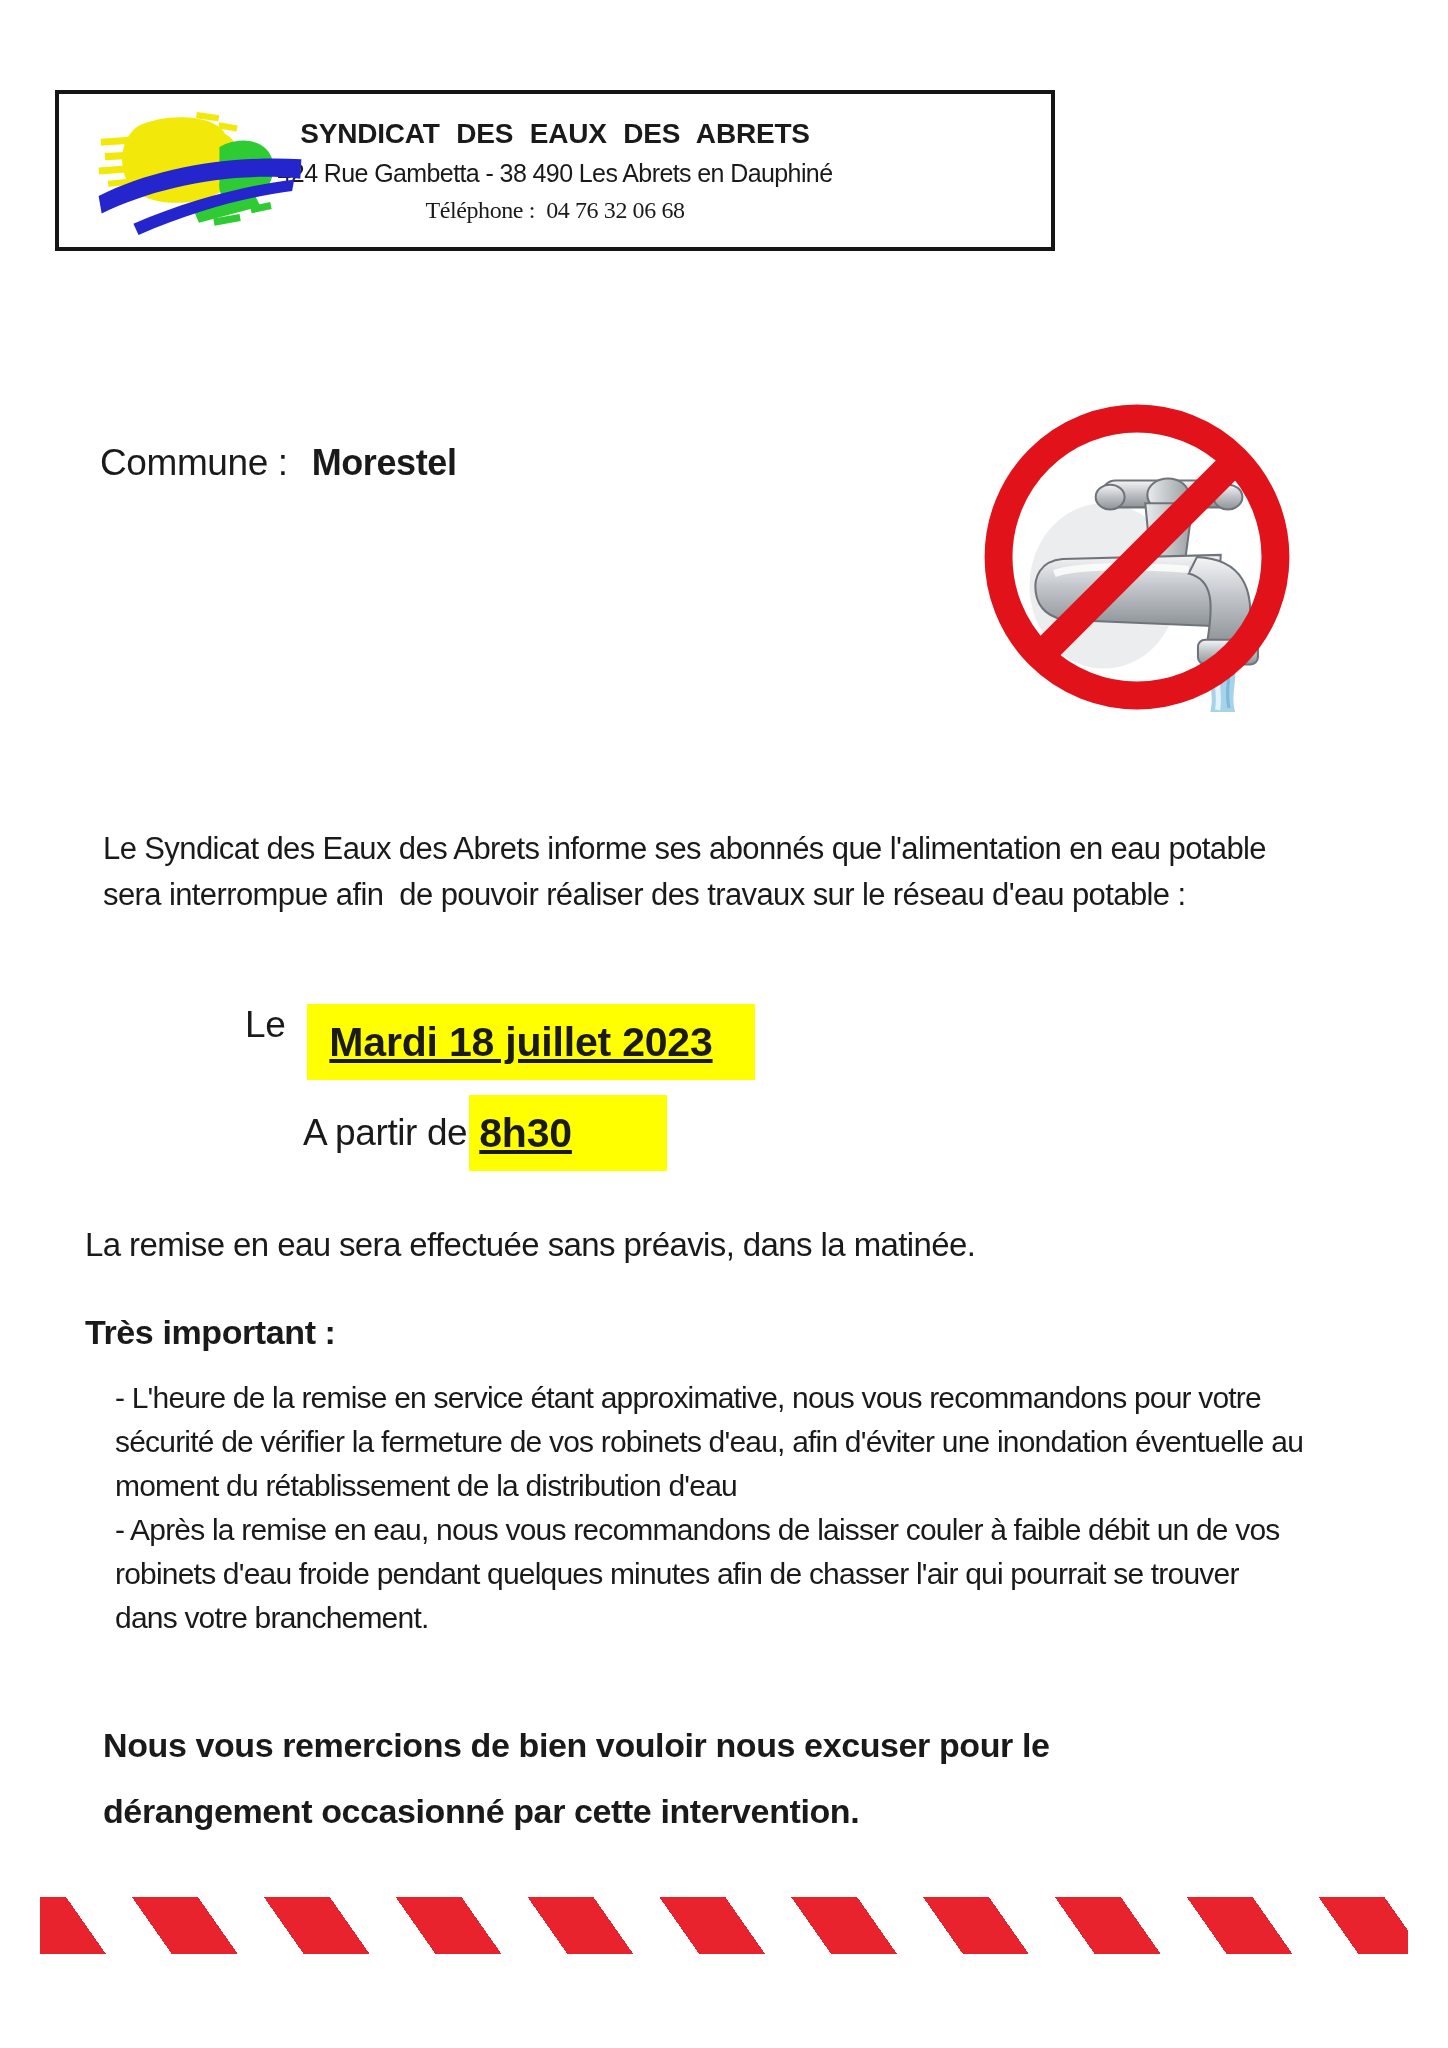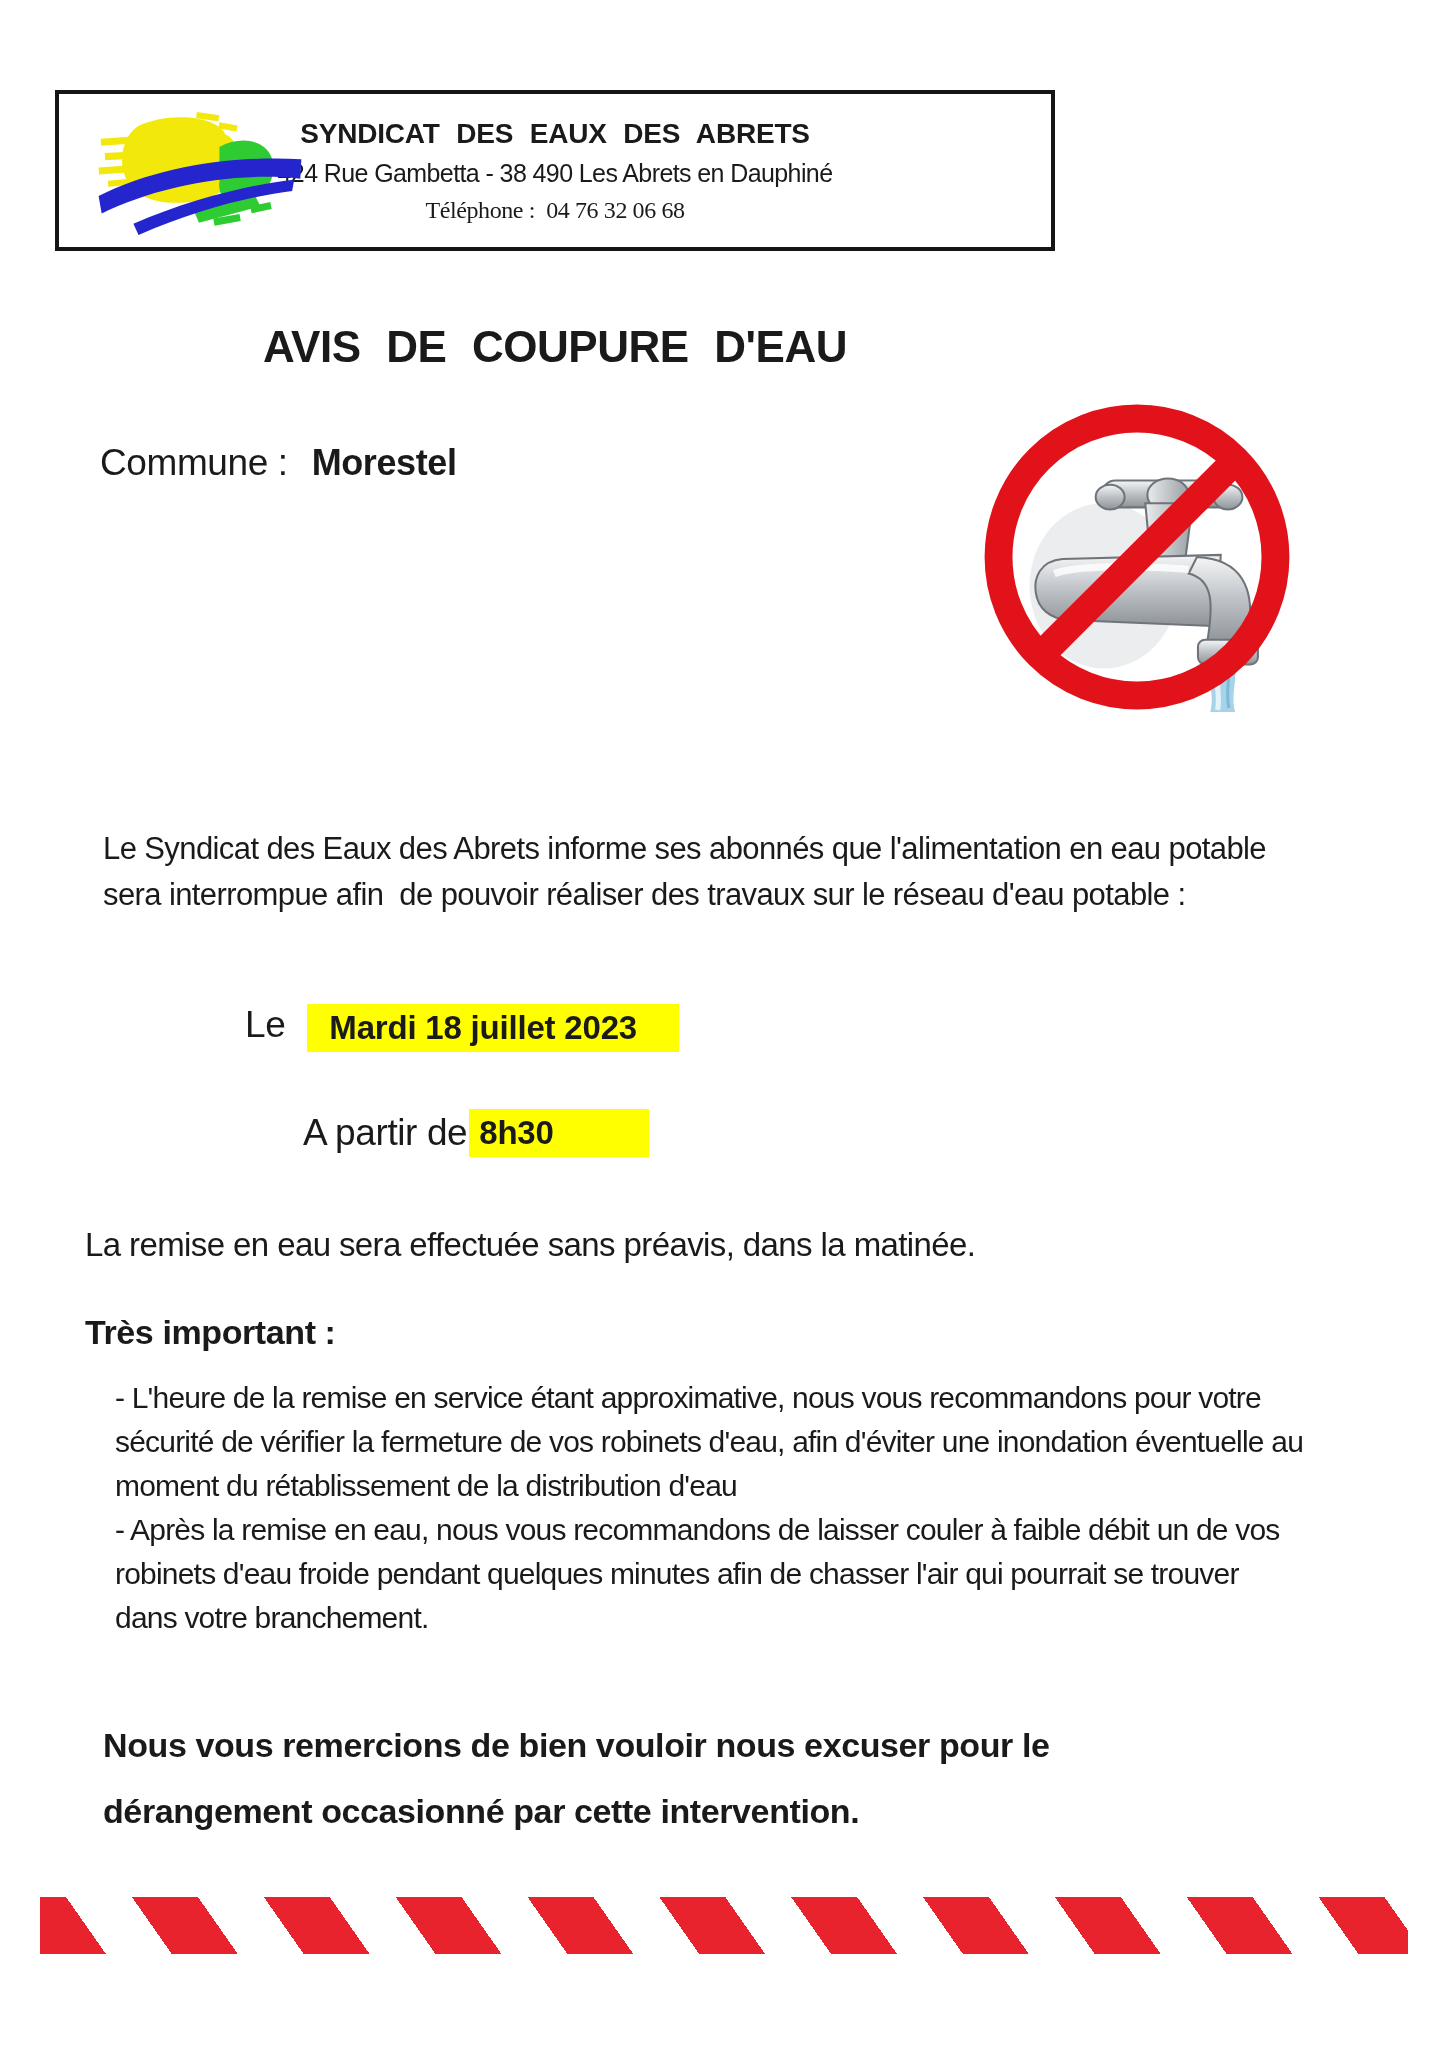--- a/index.html
+++ b/index.html
@@ -44,22 +44,22 @@
   .intro {
     position:absolute; left:103px; top:826px; width:1180px;
     font-size:31px; line-height:46px; white-space:pre-wrap; letter-spacing:-0.6px;
   }
   .date-line {
     position:absolute; left:245px; top:1004px; height:66px;
     display:flex; align-items:flex-start; font-size:37px;
   }
   .date-prefix { margin-right:22px; }
   .hl {
-    background:#ffff00; font-weight:bold; font-size:33px; letter-spacing:-0.2px;
-    display:flex; align-items:center; height:48px;
+    background:#ffff00; font-weight:bold; font-size:41px; letter-spacing:-0.2px;
+    display:flex; align-items:center; height:76px;text-decoration:underline;
   }
   .hl-date { padding:0 42px 0 22px; }
   .time-line {
     position:absolute; left:303px; top:1100px; height:66px;
     display:flex; align-items:center; font-size:37px;
   }
   .time-prefix { margin-right:2px; }
   .hl-time { padding:0 95px 0 10px; }
 
   .resume-note { position:absolute; left:85px; top:1226px; font-size:33px; letter-spacing:-0.6px; }
@@ -109,21 +109,20 @@
         <rect x="148" y="96" width="20" height="7" transform="rotate(-12 148 96)"></rect>
       </g>
 
       <g fill="#2525cd">
         <path d="M0,86 C55,58 130,46 198,50 L197,69 C132,62 58,76 3,103 Z"></path>
         <path d="M34,113 C92,88 152,74 191,70 L189,81 C150,86 96,99 39,124 Z"></path>
       </g>
     </svg>
   </div>
 
-  <div class="doc-title">AVIS DE COUPURE D'EAU</div>
 
   <div class="commune-line">
     <span>Commune :</span><span class="commune-value">Morestel</span>
   </div>
 
   <svg class="no-water" viewBox="0 0 300 300" aria-hidden="true">
     <defs>
       <linearGradient id="metal" x1="0" y1="0" x2="0" y2="1">
         <stop offset="0" stop-color="#f4f5f6"></stop>
         <stop offset="0.45" stop-color="#c2c6cb"></stop>

